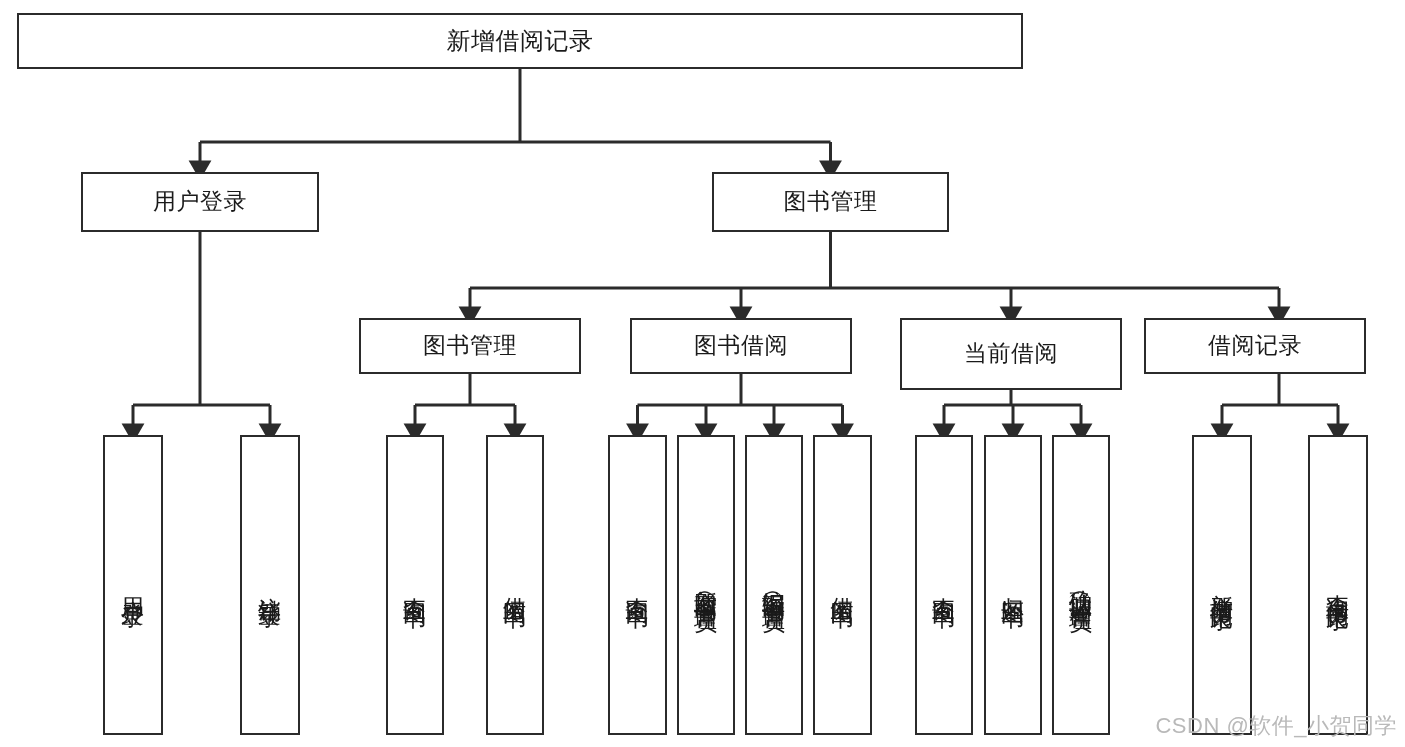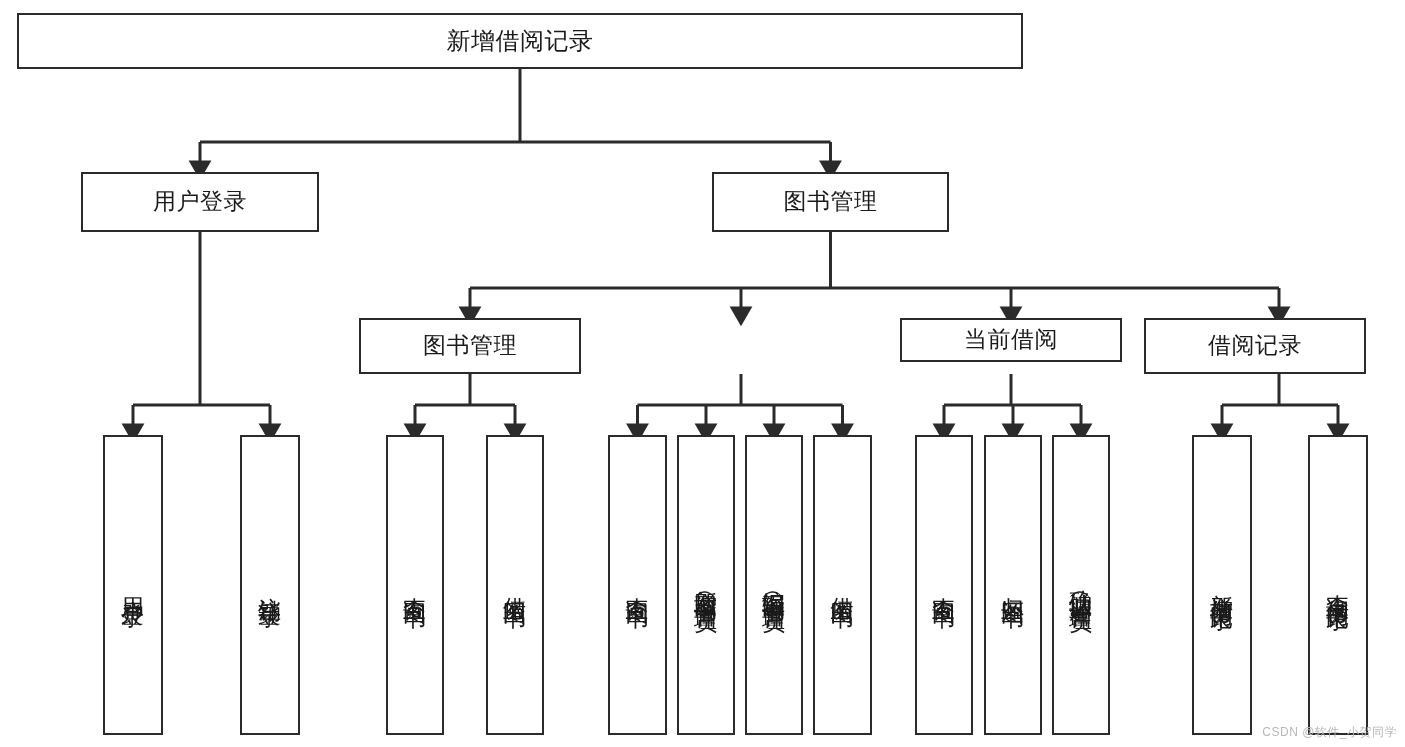--- a/index.html
+++ b/index.html
@@ -60,21 +60,21 @@
     text-orientation: upright;
     font-size: 23px;
     line-height: 1.05;
     letter-spacing: 3px;
     max-height: 100%;
   }
   #watermark {
     position: absolute;
     right: 8px;
     bottom: 6px;
-    font-size: 12px;
+    font-size: 22px;
     color: #b9b9b9;
     letter-spacing: 0.5px;
     z-index: 5;
     white-space: nowrap;
   }
 </style>
 </head>
 <body>
 
 <div id="diagram-root">
@@ -129,21 +129,24 @@
   <div class="node horiz" style="left: 81px; top: 172px; width: 238px; height: 60px;">
     <span class="node-label">用户登录</span>
   </div>
   <div class="node horiz" style="left: 712px; top: 172px; width: 237px; height: 60px;">
     <span class="node-label">图书管理</span>
   </div>
 
   <div class="node horiz" style="left: 359px; top: 318px; width: 222px; height: 56px;">
     <span class="node-label">图书管理</span>
   </div>
-  <div class="node horiz" style="left: 900px; top: 318px; width: 222px; height: 44px;">
+  <div class="node horiz" style="left: 630px; top: 318px; width: 222px; height: 56px;">
+    <span class="node-label">图书借阅</span>
+  </div>
+  <div class="node horiz" style="left: 900px; top: 318px; width: 222px; height: 72px;">
     <span class="node-label">当前借阅</span>
   </div>
   <div class="node horiz" style="left: 1144px; top: 318px; width: 222px; height: 56px;">
     <span class="node-label">借阅记录</span>
   </div>
 
   <div class="node vert" style="left: 103px; top: 435px; width: 60px; height: 300px;">
     <span class="node-label">用户登录</span>
   </div>
   <div class="node vert" style="left: 240px; top: 435px; width: 60px; height: 300px;">

